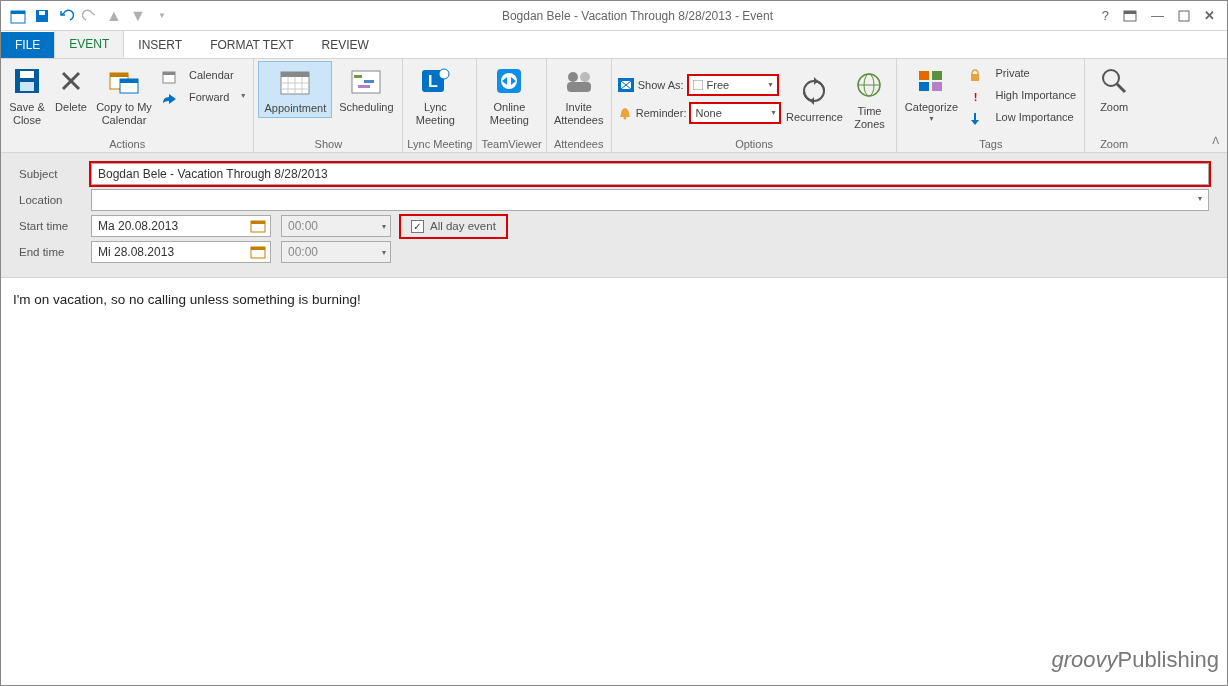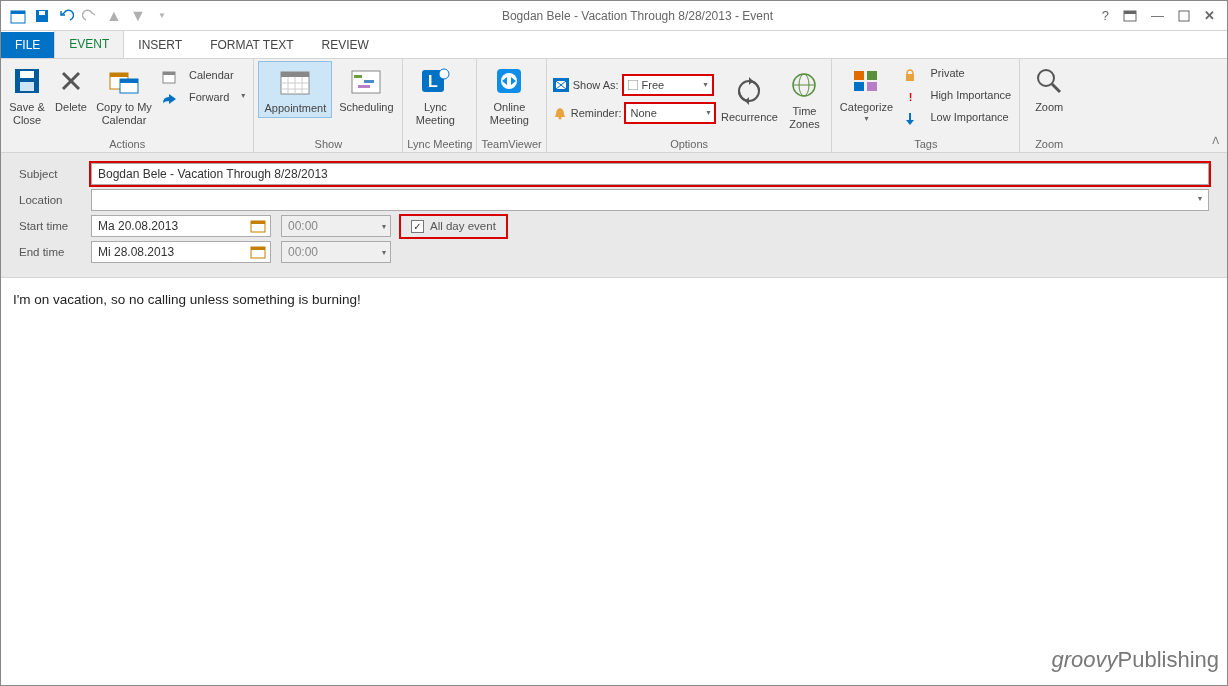--- a/index.html
+++ b/index.html
@@ -227,20 +227,35 @@
               <path d="M8 15 L13 11 L13 19 Z" fill="#0e8ee9"></path>
               <path d="M22 15 L17 11 L17 19 Z" fill="#0e8ee9"></path>
             </svg>
           </div>
         <span>Online Meeting</span>
       </div>
     </div>
     <div class="group-label">TeamViewer</div>
   </div>
 
+  <div class="group">
+    <div class="group-body">
+      <div class="bigbtn">
+        <div class="ico">
+            <svg width="32" height="26">
+              <circle cx="10" cy="9" r="5" fill="#888"></circle>
+              <circle cx="22" cy="9" r="5" fill="#bbb"></circle>
+              <rect x="4" y="14" width="24" height="10" rx="4" fill="#888"></rect>
+            </svg>
+          </div>
+        <span>Invite Attendees</span>
+      </div>
+    </div>
+    <div class="group-label">Attendees</div>
+  </div>
 
   <div class="group" style="min-width:280px;">
     <div class="group-body" style="align-items:center;">
       <div class="stack" style="gap:6px; padding:4px 2px;">
         <div class="opt-row">
           <div class="sico">
               <svg width="16" height="14">
                 <rect width="16" height="14" fill="#0072c6"></rect>
                 <rect x="3" y="3" width="10" height="8" fill="#fff"></rect>
                 <path d="M3 3 L13 11 M13 3 L3 11" stroke="#0072c6"></path>

